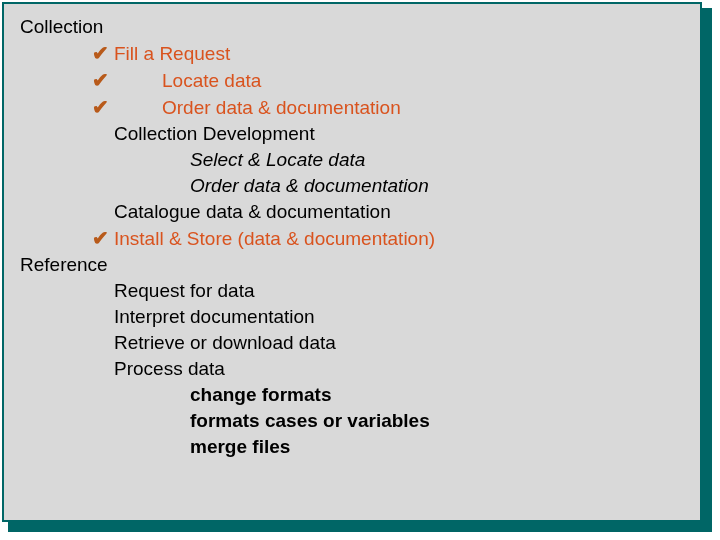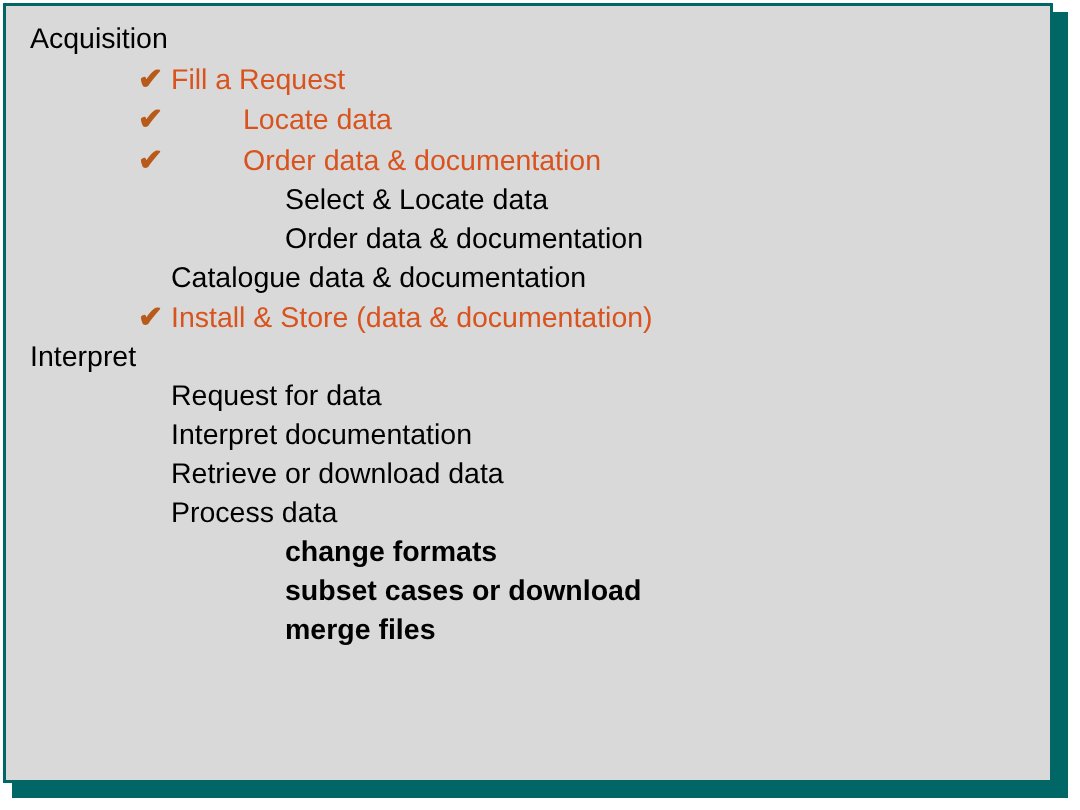--- a/index.html
+++ b/index.html
@@ -31,21 +31,21 @@
     padding: 10px 16px;
   }
   .line {
     font-size: 19px;
     line-height: 26px;
     color: #000;
     white-space: nowrap;
   }
   .l0 { margin-left: 0px; }
   .l1 { margin-left: 72px; }
-  .l2 { margin-left: 148px; }
+  .l2 { margin-left: 148px; font-style: italic; }
   .l3 { margin-left: 148px; font-weight: bold; }
   .check {
     display: inline-block;
     width: 22px;
     color: #b85a1a;
     font-weight: bold;
     font-size: 20px;
     vertical-align: baseline;
   }
   .check-spacer {
@@ -59,52 +59,55 @@
     display: inline-block;
     width: 48px;
   }
 </style>
 </head>
 <body>
 
 <div class="slide-shadow"></div>
 <div class="slide">
 
-  <div class="line l0">Acquisition</div>
+  <div class="line l0">Collection</div>
 
   <div class="line l1">
     <span class="check">✔</span><span class="highlight">Fill a Request</span>
   </div>
 
   <div class="line l1">
     <span class="check">✔</span><span class="gap"></span><span class="highlight">Locate data</span>
   </div>
 
   <div class="line l1">
     <span class="check">✔</span><span class="gap"></span><span class="highlight">Order data &amp; documentation</span>
   </div>
 
+  <div class="line l1">
+    <span class="check-spacer"></span><span>Collection Development</span>
+  </div>
 
   <div class="line l2">
     <span class="check-spacer"></span><span>Select &amp; Locate data</span>
   </div>
 
   <div class="line l2">
     <span class="check-spacer"></span><span>Order data &amp; documentation</span>
   </div>
 
   <div class="line l1">
     <span class="check-spacer"></span><span>Catalogue data &amp; documentation</span>
   </div>
 
   <div class="line l1">
     <span class="check">✔</span><span class="highlight">Install &amp; Store (data &amp; documentation)</span>
   </div>
 
-  <div class="line l0">Interpret</div>
+  <div class="line l0">Reference</div>
 
   <div class="line l1">
     <span class="check-spacer"></span><span>Request for data</span>
   </div>
 
   <div class="line l1">
     <span class="check-spacer"></span><span>Interpret documentation</span>
   </div>
 
   <div class="line l1">
@@ -113,21 +116,21 @@
 
   <div class="line l1">
     <span class="check-spacer"></span><span>Process data</span>
   </div>
 
   <div class="line l3">
     <span class="check-spacer"></span><span>change formats</span>
   </div>
 
   <div class="line l3">
-    <span class="check-spacer"></span><span>subset cases or download</span>
+    <span class="check-spacer"></span><span>formats cases or variables</span>
   </div>
 
 
   <div class="line l3">
     <span class="check-spacer"></span><span>merge files</span>
   </div>
 
 
 </div>
 

